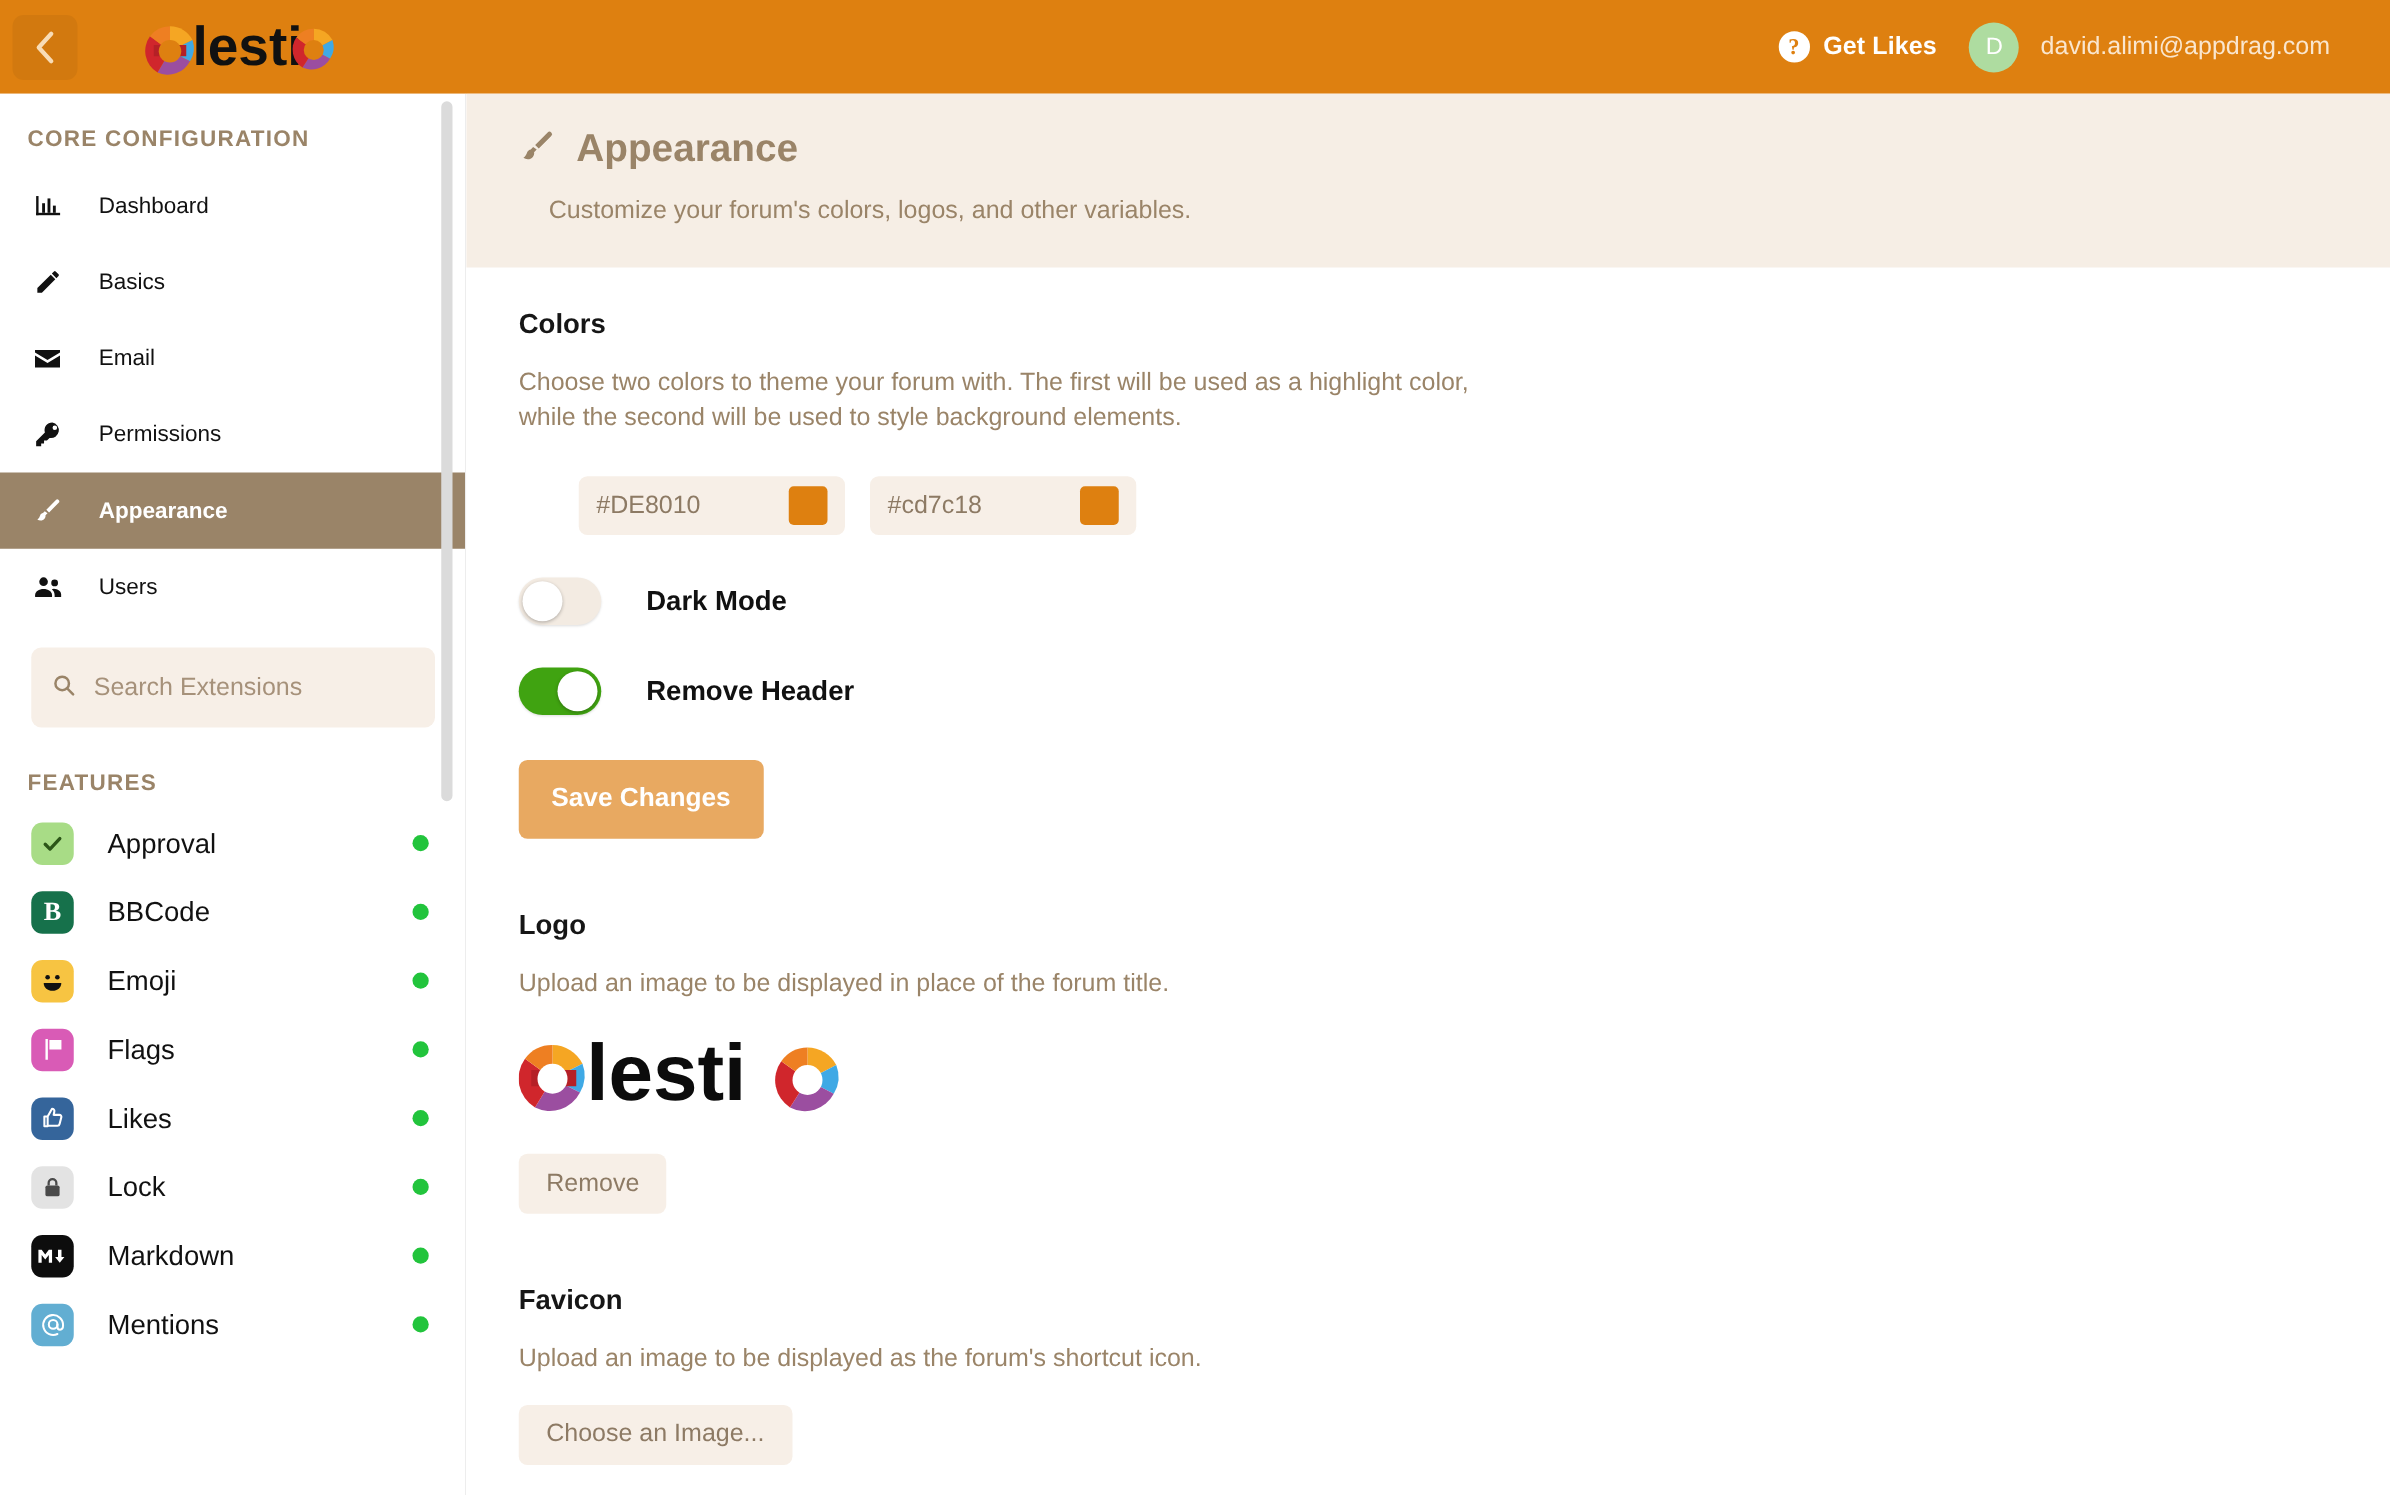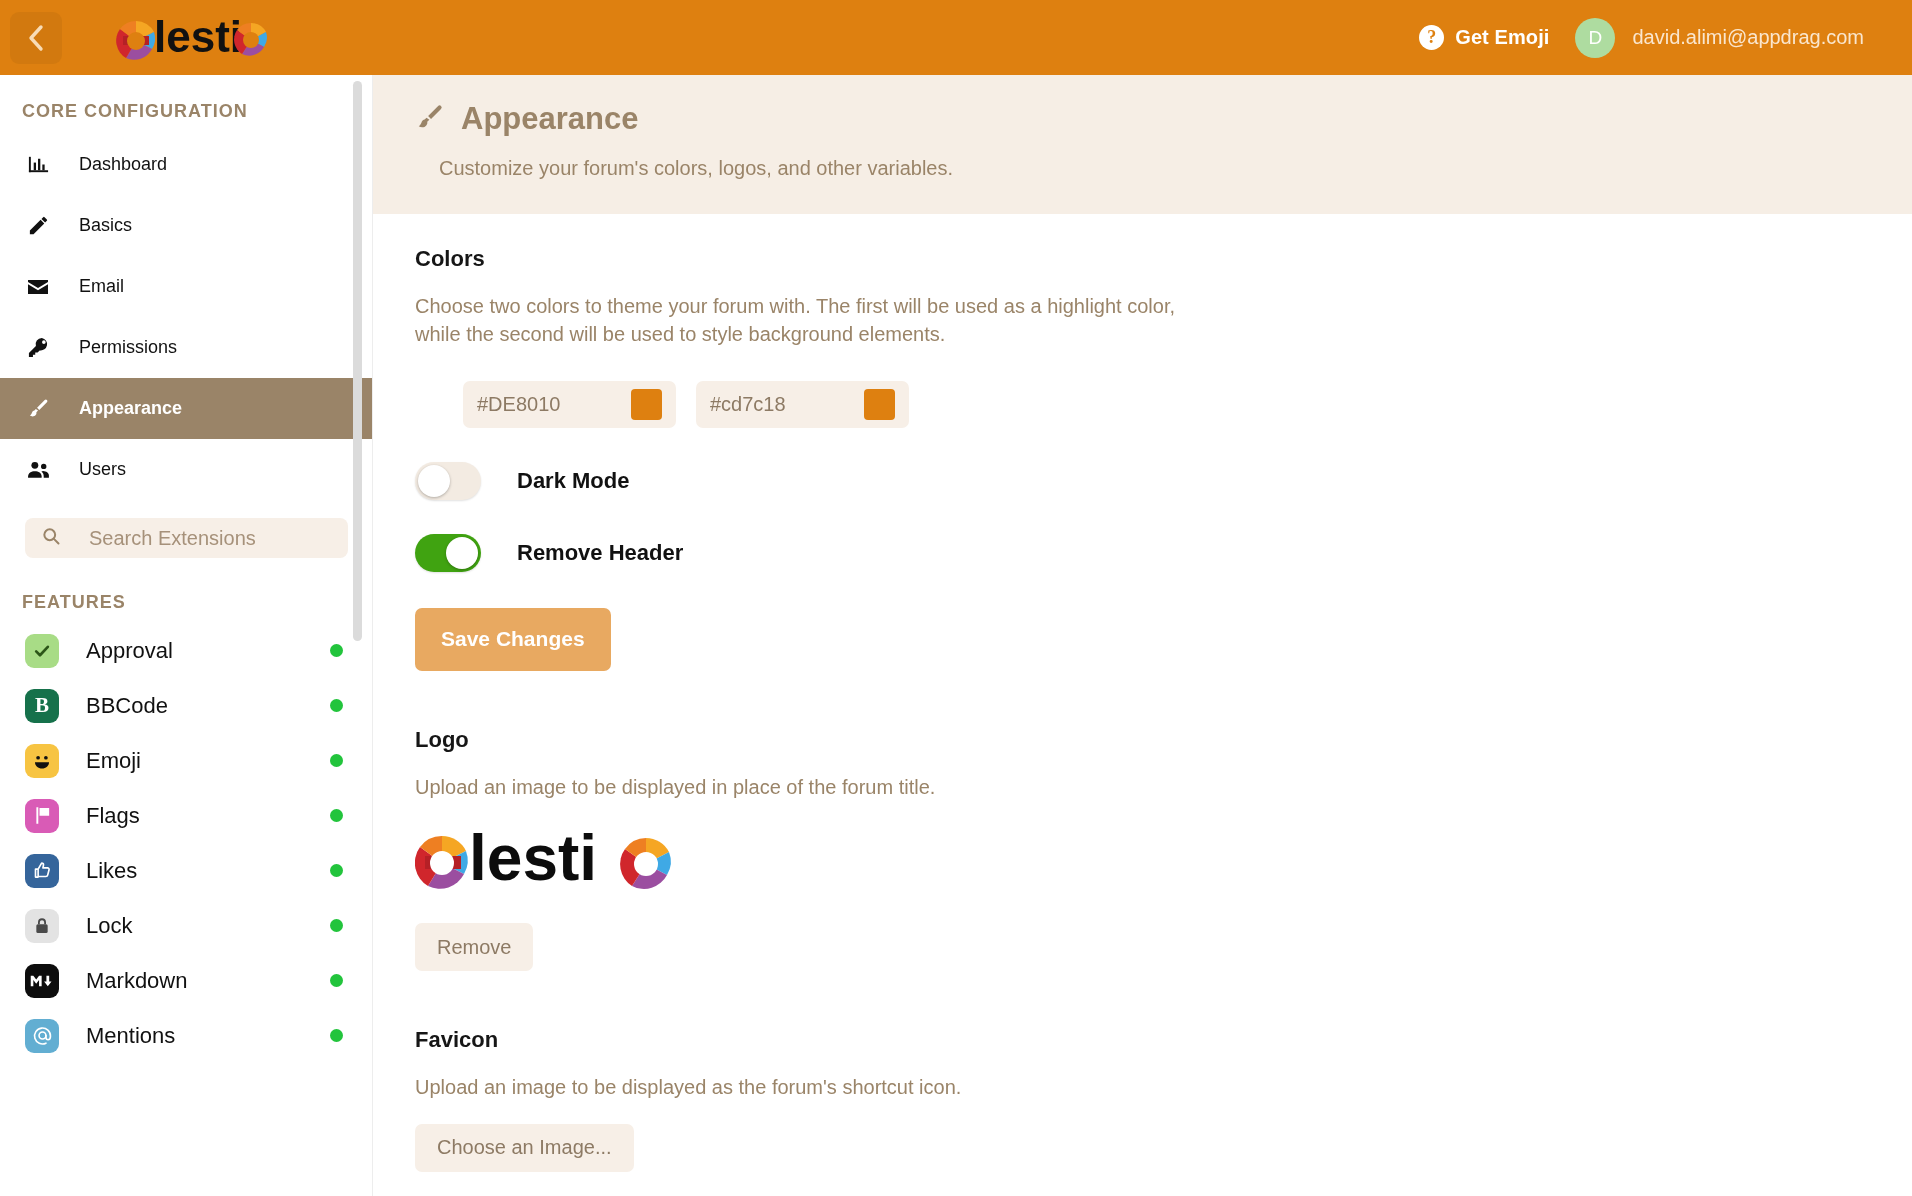--- a/index.html
+++ b/index.html
@@ -72,22 +72,22 @@
     height: 61px; padding-left: 25px;
     cursor: pointer; gap: 28px;
   }
   .nav-item.active { background: #9A8468; }
   .nav-icon { width: 26px; display: flex; align-items: center; justify-content: center; flex: 0 0 26px; }
   .nav-label { font-size: 18px; color: #111111; }
   .nav-item.active .nav-label { color: #ffffff; font-weight: 700; }
 
   .search-wrap { padding: 18px 25px 0 25px; }
   .search-box {
-    height: 40px; background: #F7EFE7; border-radius: 8px;
-    display: flex; align-items: center; gap: 28px; padding: 0 16px;
+    height: 64px; background: #F7EFE7; border-radius: 8px;
+    display: flex; align-items: center; gap: 14px; padding: 0 16px;
     cursor: text;
   }
   .search-box input {
     border: none; background: transparent; outline: none;
     font-size: 20px; color: #9A8468; width: 100%;
     font-family: "Liberation Sans", sans-serif;
   }
   .search-box input::placeholder { color: #A6917A; }
 
   .feat-item {
@@ -225,21 +225,21 @@
           <path d="M8 31 A17 17 0 0 1 3 7 L17 17 Z" fill="#D0262C"></path>
           <path d="M3 7 A17 17 0 0 1 17 0 L17 17 Z" fill="#EE7F22"></path>
           <circle cx="17" cy="17" r="8" fill="#DE8010"></circle>
         </g>
       </svg>
     </div>
 
     <div class="topbar-right">
       <div class="help">
         <span class="qmark">?</span>
-        <span class="help-label">Get Emoji</span>
+        <span class="help-label">Get Likes</span>
       </div>
       <div class="user">
         <span class="avatar">D</span>
         <span class="user-email">david.alimi@appdrag.com</span>
       </div>
     </div>
   </div>
 
   <div class="body-wrap">
 

